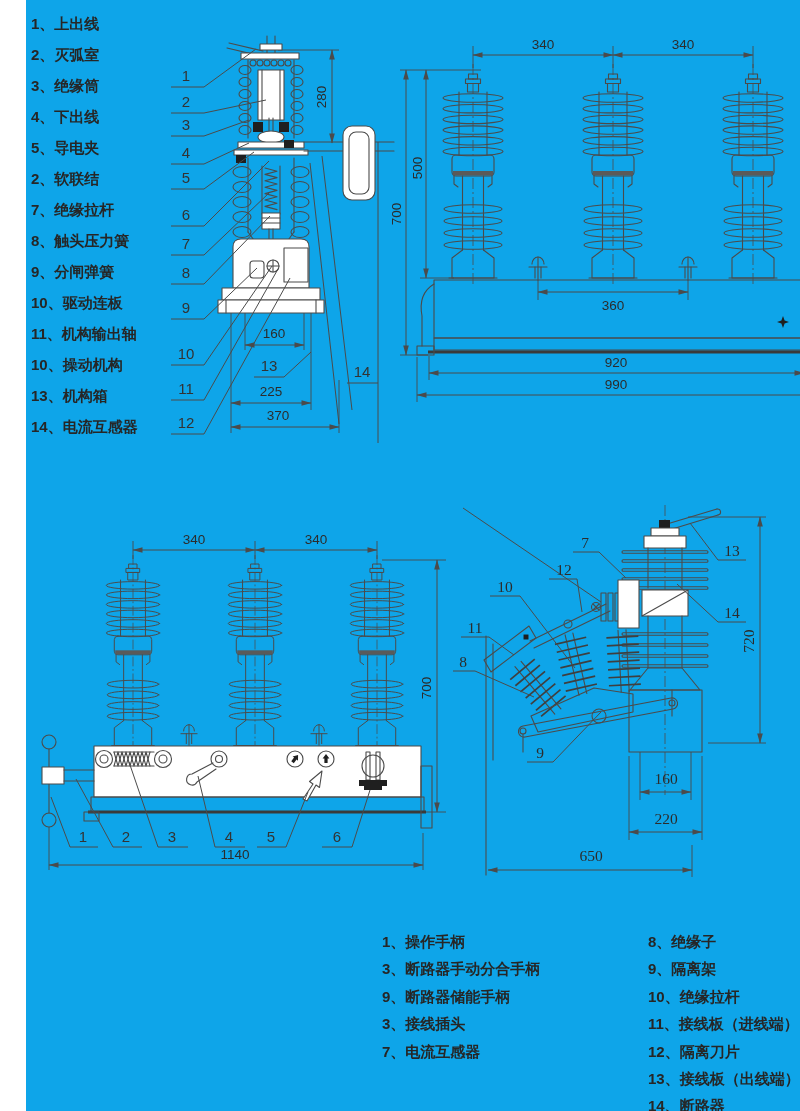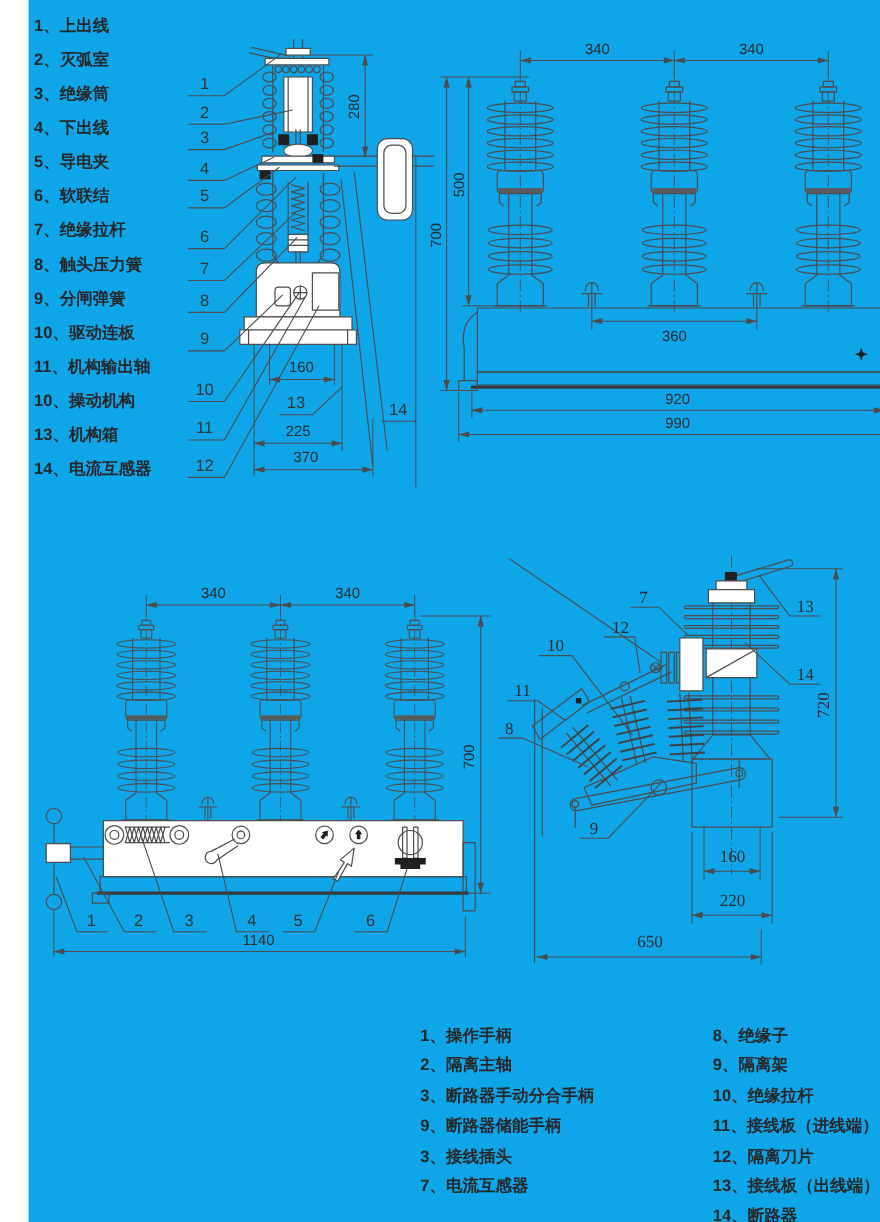--- a/index.html
+++ b/index.html
@@ -26,34 +26,33 @@
 <body>
 
 <div id="stage">
 
 <div class="plist" style="left:5px;top:8px;">
   <div>1、上出线</div>
   <div>2、灭弧室</div>
   <div>3、绝缘筒</div>
   <div>4、下出线</div>
   <div>5、导电夹</div>
-  <div>6、软联结</div>
+  <div>2、软联结</div>
   <div>7、绝缘拉杆</div>
   <div>8、触头压力簧</div>
   <div>9、分闸弹簧</div>
   <div>10、驱动连板</div>
   <div>11、机构输出轴</div>
   <div>10、操动机构</div>
   <div>13、机构箱</div>
   <div>14、电流互感器</div>
 </div>
 
 <div class="plist sm" style="left:356px;top:928px;">
   <div>1、操作手柄</div>
-  <div>2、隔离主轴</div>
   <div>3、断路器手动分合手柄</div>
   <div>9、断路器储能手柄</div>
   <div>3、接线插头</div>
   <div>7、电流互感器</div>
 </div>
 <div class="plist sm" style="left:622px;top:928px;">
   <div>8、绝缘子</div>
   <div>9、隔离架</div>
   <div>10、绝缘拉杆</div>
   <div>11、接线板（进线端）</div>

